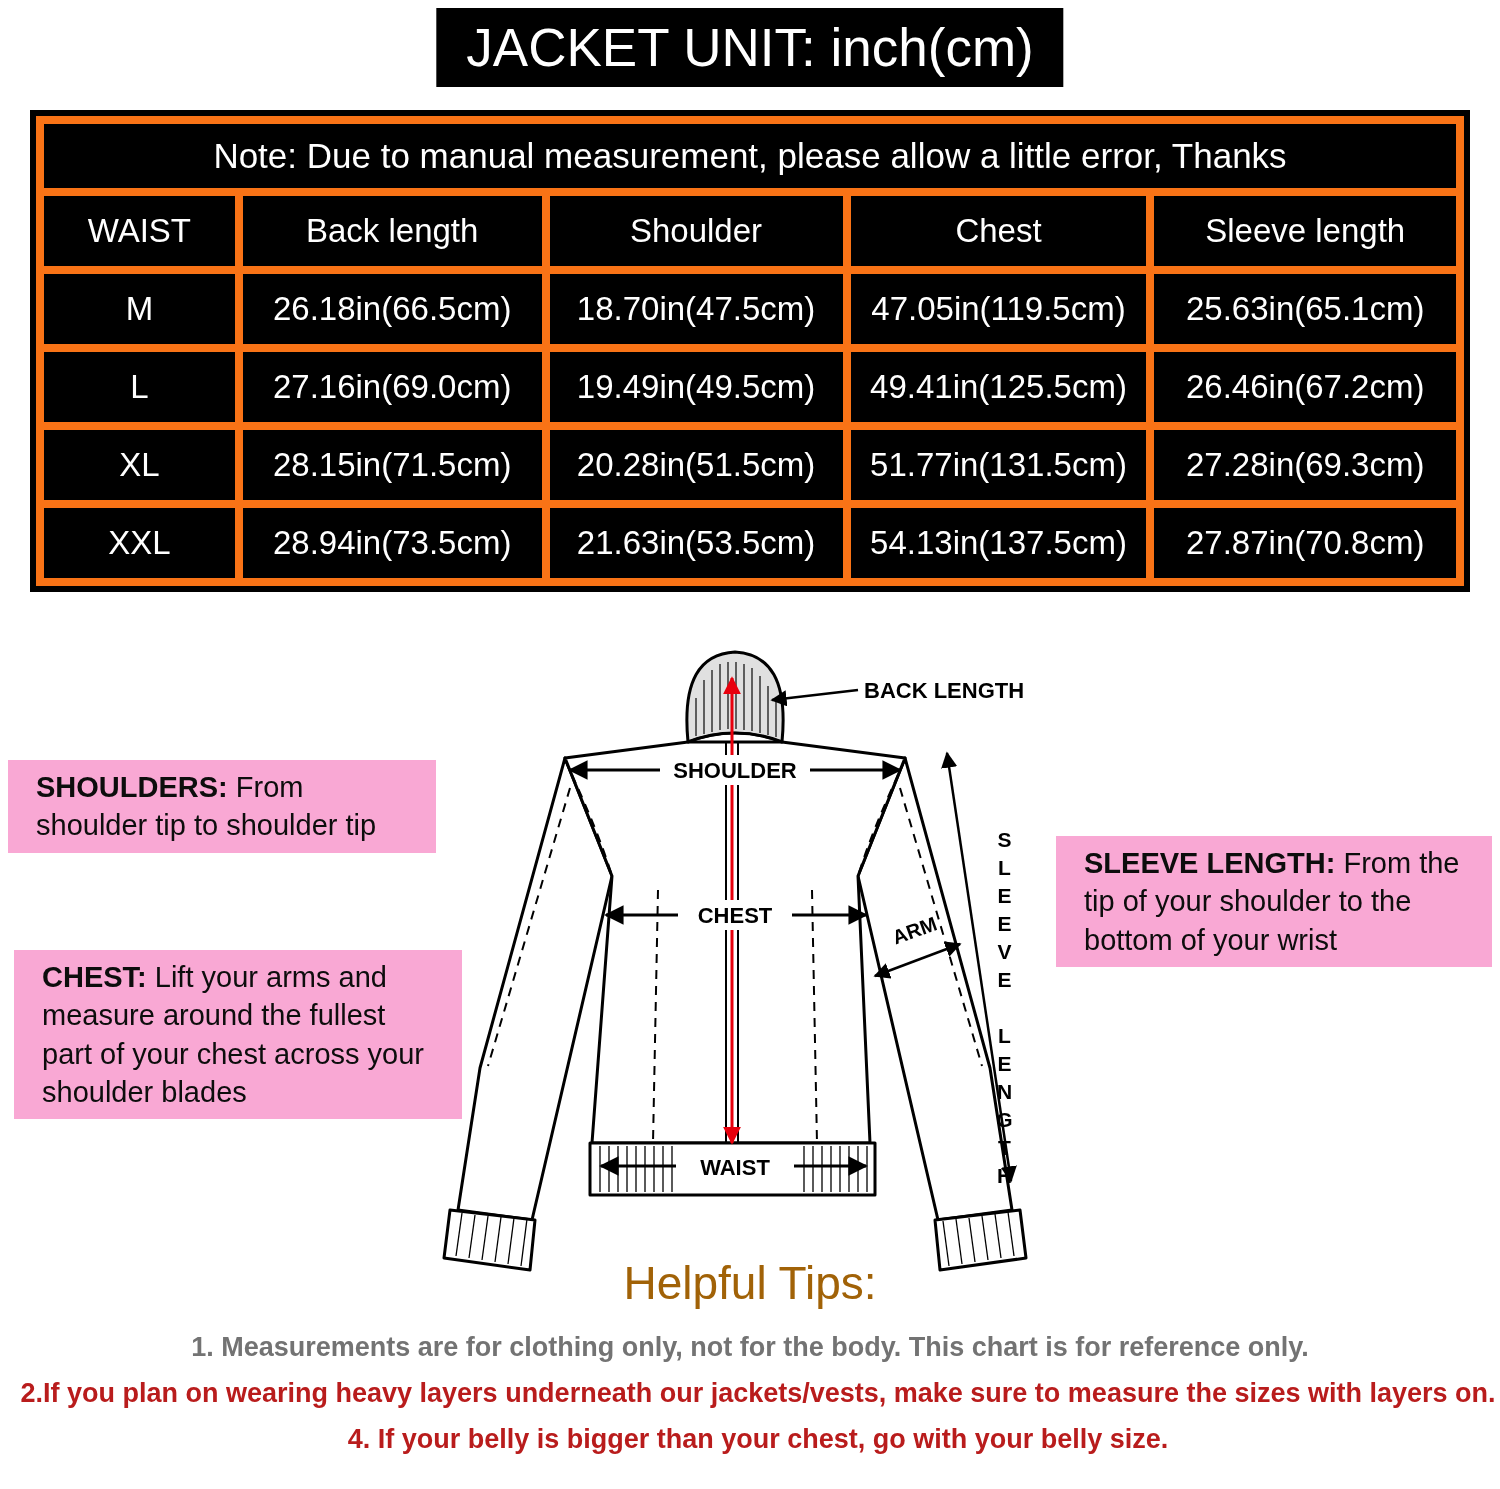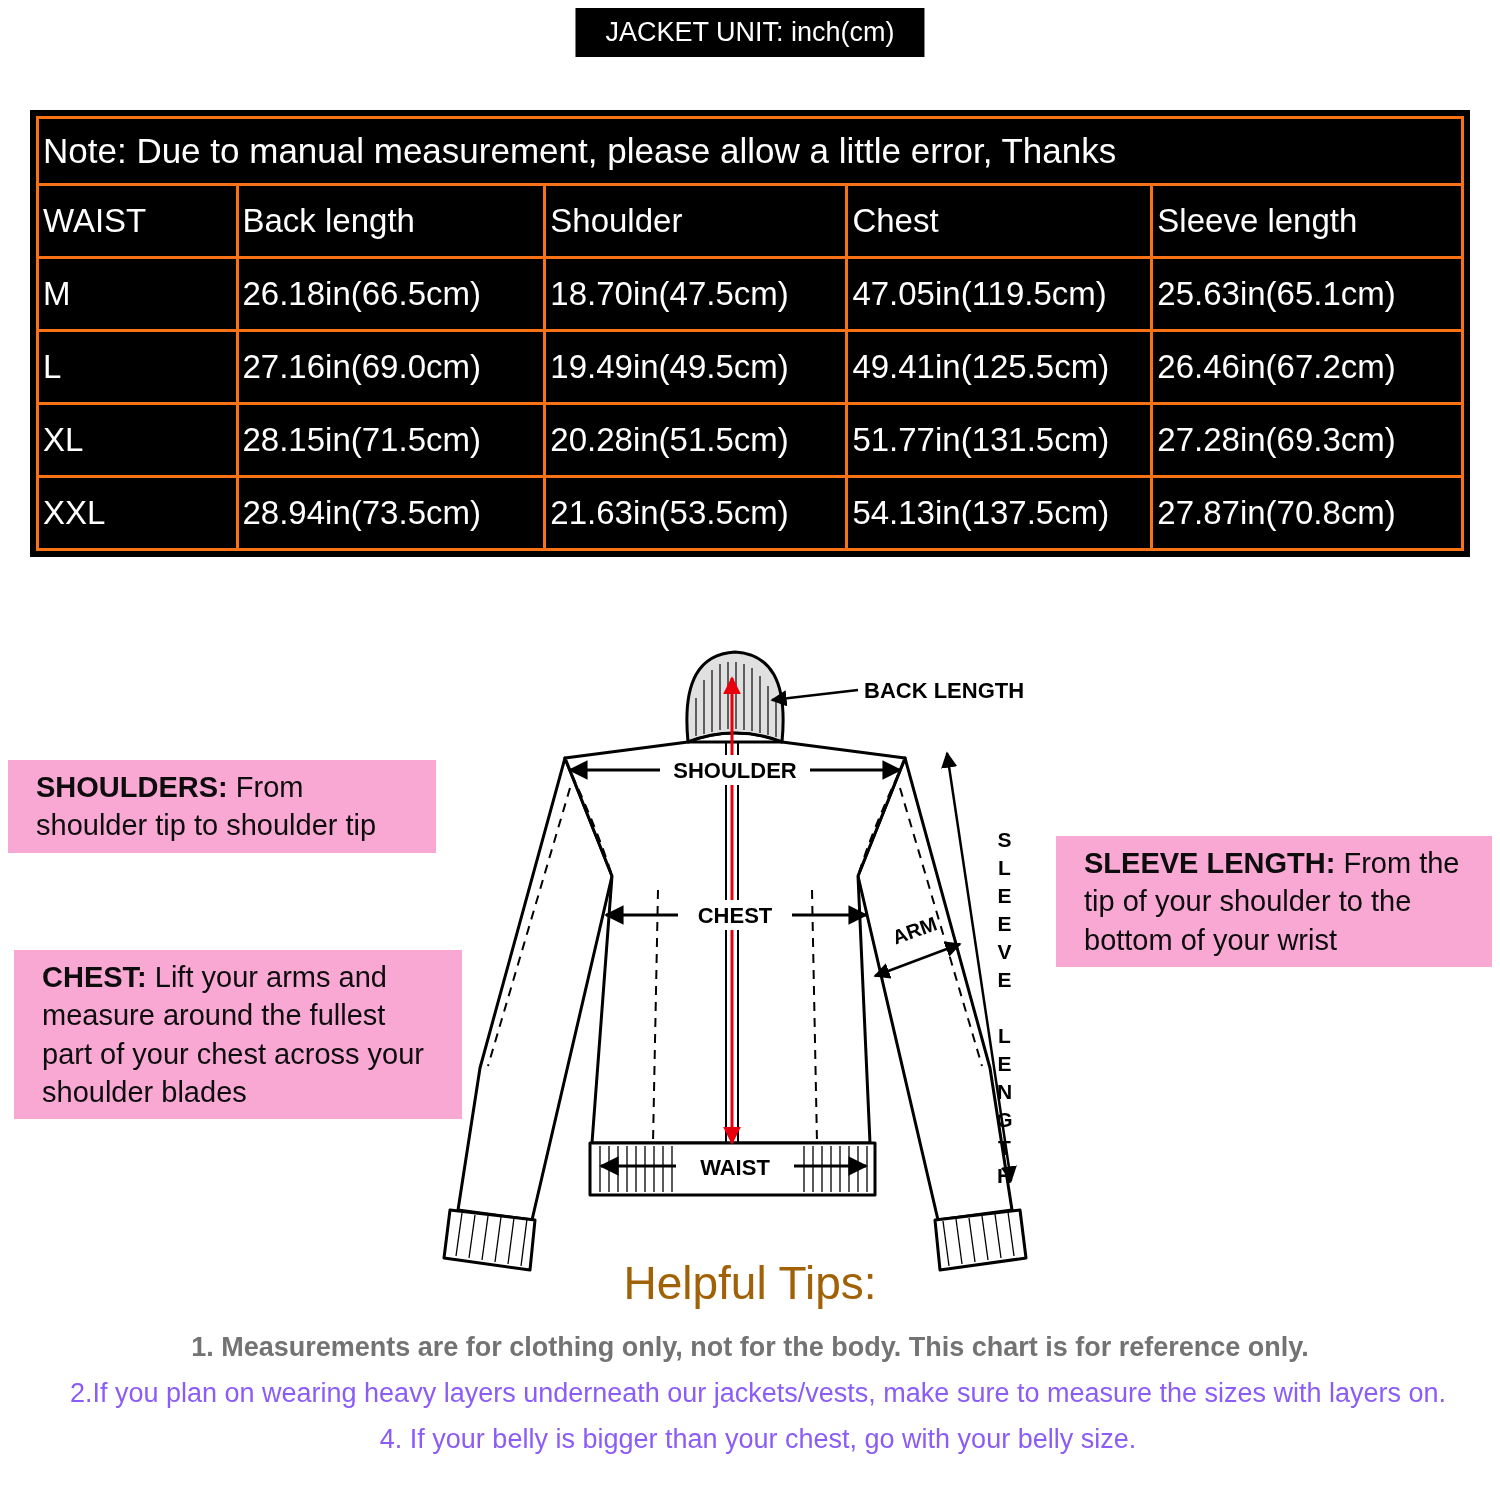--- a/index.html
+++ b/index.html
@@ -3,28 +3,28 @@
 <meta charset="utf-8">
 <style>
   * { margin:0; padding:0; box-sizing:border-box; }
   html,body { background:#ffffff; }
   body { font-family:"Liberation Sans", sans-serif; }
   .page { position:relative; width:1500px; height:1489px; background:#ffffff; overflow:hidden; }
 
   
   .title-box {
     position:absolute; top:8px; left:50%; transform:translateX(-50%);
-    background:#000; color:#fff; font-size:27px; padding:9px 30px; white-space:nowrap;
+    background:#000; color:#fff; font-size:53px; padding:9px 30px; white-space:nowrap;
   }
 
   
   .table-frame { position:absolute; top:110px; left:30px; width:1440px; background:#000; padding:6px; }
   table.size-table { width:100%; border-collapse:collapse; color:#fff; table-layout:fixed; }
   .size-table td {
-    border:3px solid #f97316; text-align:left; vertical-align:middle;
+    border:8px solid #f97316; text-align:center; vertical-align:middle;
     font-size:33px; padding:16px 4px; overflow:hidden; white-space:nowrap;
   }
   .size-table td.note-cell { font-size:35px; padding:12px 4px; }
 
   
   .diagram { position:absolute; left:420px; top:638px; }
   .vert-label {
     position:absolute; left:992px; top:828px;
     writing-mode:vertical-rl; text-orientation:upright;
     font-weight:bold; font-size:21px; letter-spacing:5px; color:#000; white-space:pre;
@@ -39,21 +39,21 @@
   .callout-shoulders { left:8px;    top:760px;  width:428px; }
   .callout-chest     { left:14px;    top:950px;  width:448px; }
   .callout-sleeve    { left:1056px; top:836px;  width:436px; }
   .callout-back      { left:1072px; top:1118px; width:420px; }
 
   
   .tips-heading { position:absolute; top:1256px; width:100%; text-align:center; font-size:46px; color:#a16207; }
   .tips { position:absolute; top:1332px; width:100%; text-align:center; }
   .tip { font-size:27px; margin-bottom:15px; color:#737373; }
   .tip.bold { font-weight:bold; }
-  .tip.navy { color:#8b5cf6; font-weight:normal;padding-left:16px; }
+  .tip.navy { color:#b91c1c; font-weight:bold;padding-left:16px; }
 </style>
 </head>
 <body>
 
 <div class="page">
 
   <div class="title-box">JACKET UNIT: inch(cm)</div>
 
   <div class="table-frame">
     <table class="size-table">

